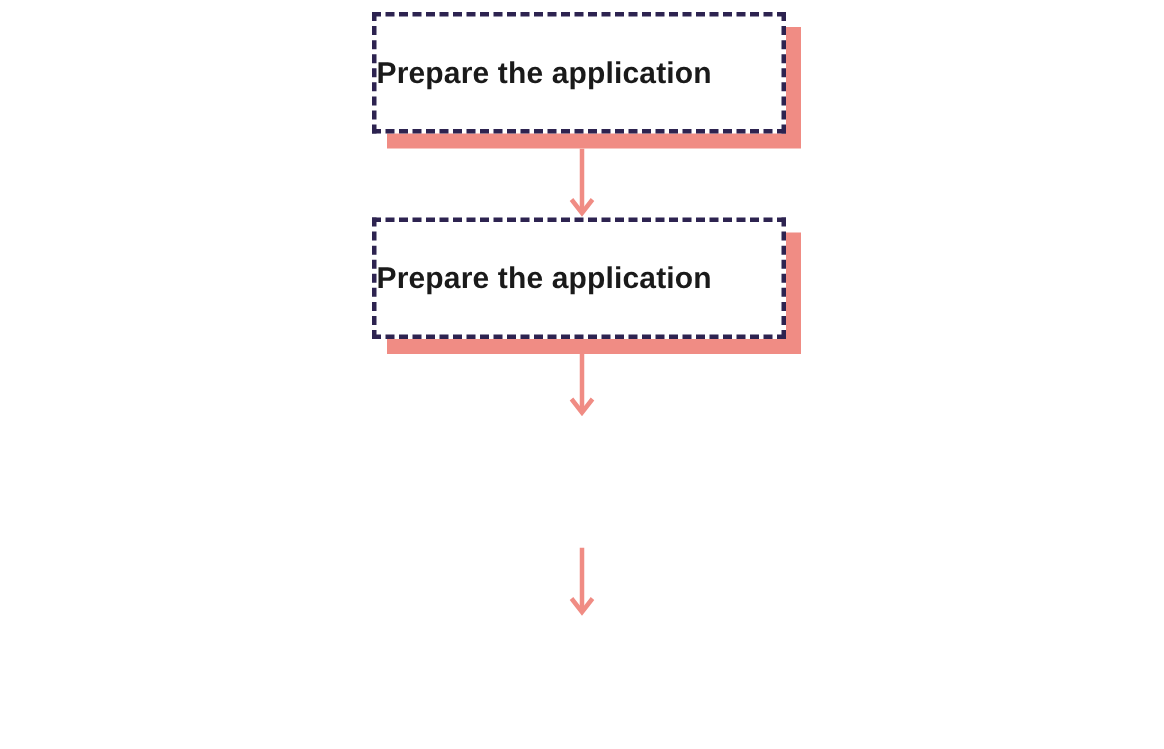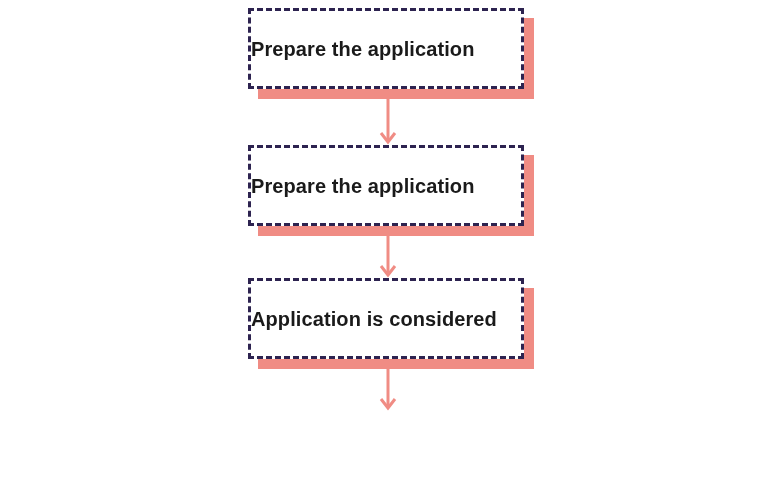--- a/index.html
+++ b/index.html
@@ -97,26 +97,20 @@
     </div>
   </div>
 
   <div class="flow-arrow" style="top:232px;">
     <svg viewBox="0 0 18 46" xmlns="http://www.w3.org/2000/svg">
       <line x1="9" y1="0" x2="9" y2="42" stroke="#F08C84" stroke-width="3"></line>
       <polyline points="2,34 9,43 16,34" fill="none" stroke="#F08C84" stroke-width="3" stroke-linecap="butt" stroke-linejoin="miter"></polyline>
     </svg>
   </div>
 
-  <div class="flow-node" style="top:278px;">
-    <div class="node-shadow"></div>
-    <div class="node-box">
-      <span class="node-label">Application is considered</span>
-    </div>
-  </div>
 
   <div class="flow-arrow" style="top:365px;">
     <svg viewBox="0 0 18 46" xmlns="http://www.w3.org/2000/svg">
       <line x1="9" y1="0" x2="9" y2="42" stroke="#F08C84" stroke-width="3"></line>
       <polyline points="2,34 9,43 16,34" fill="none" stroke="#F08C84" stroke-width="3" stroke-linecap="butt" stroke-linejoin="miter"></polyline>
     </svg>
   </div>
 
 
 </div>

